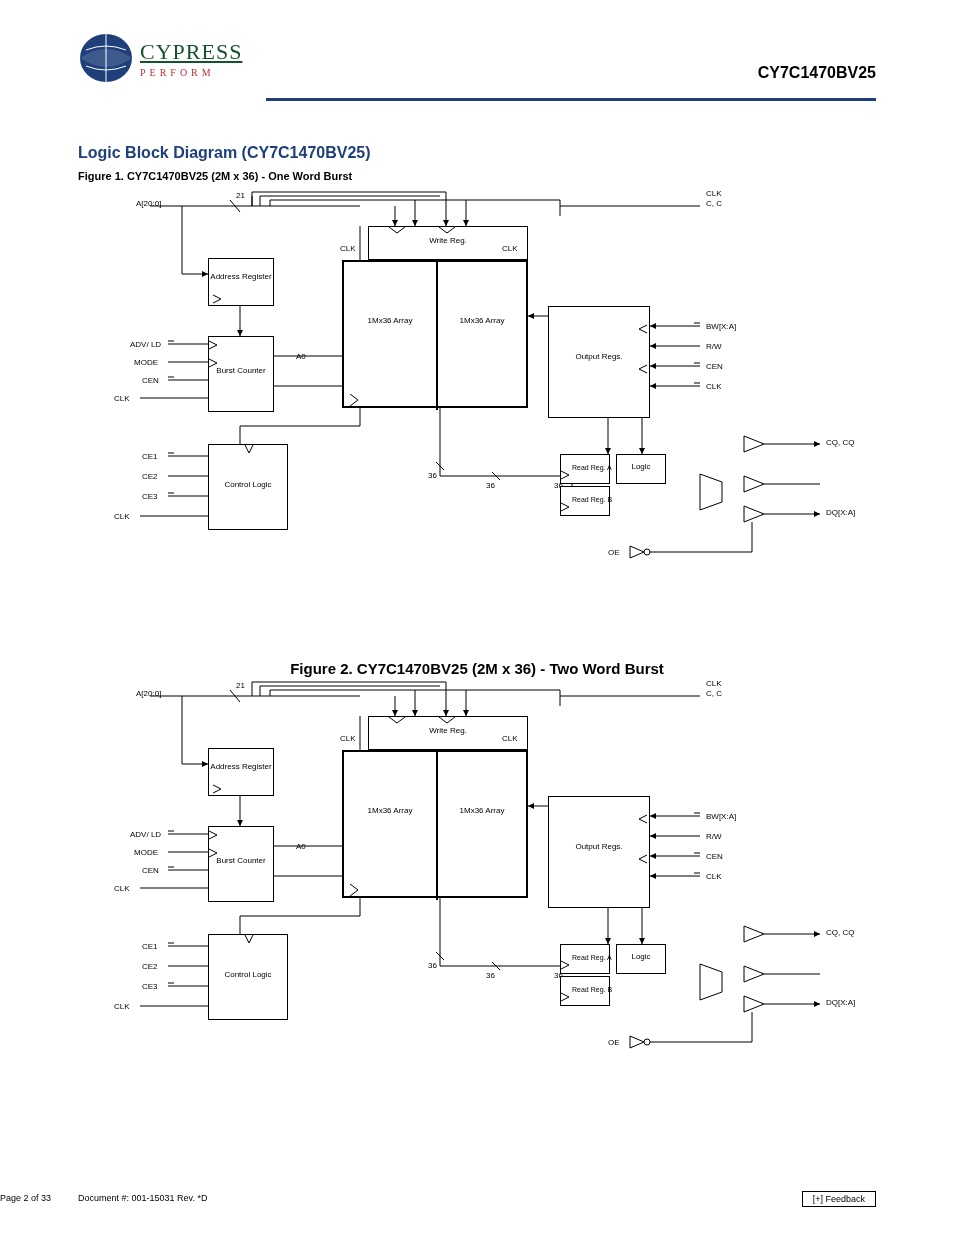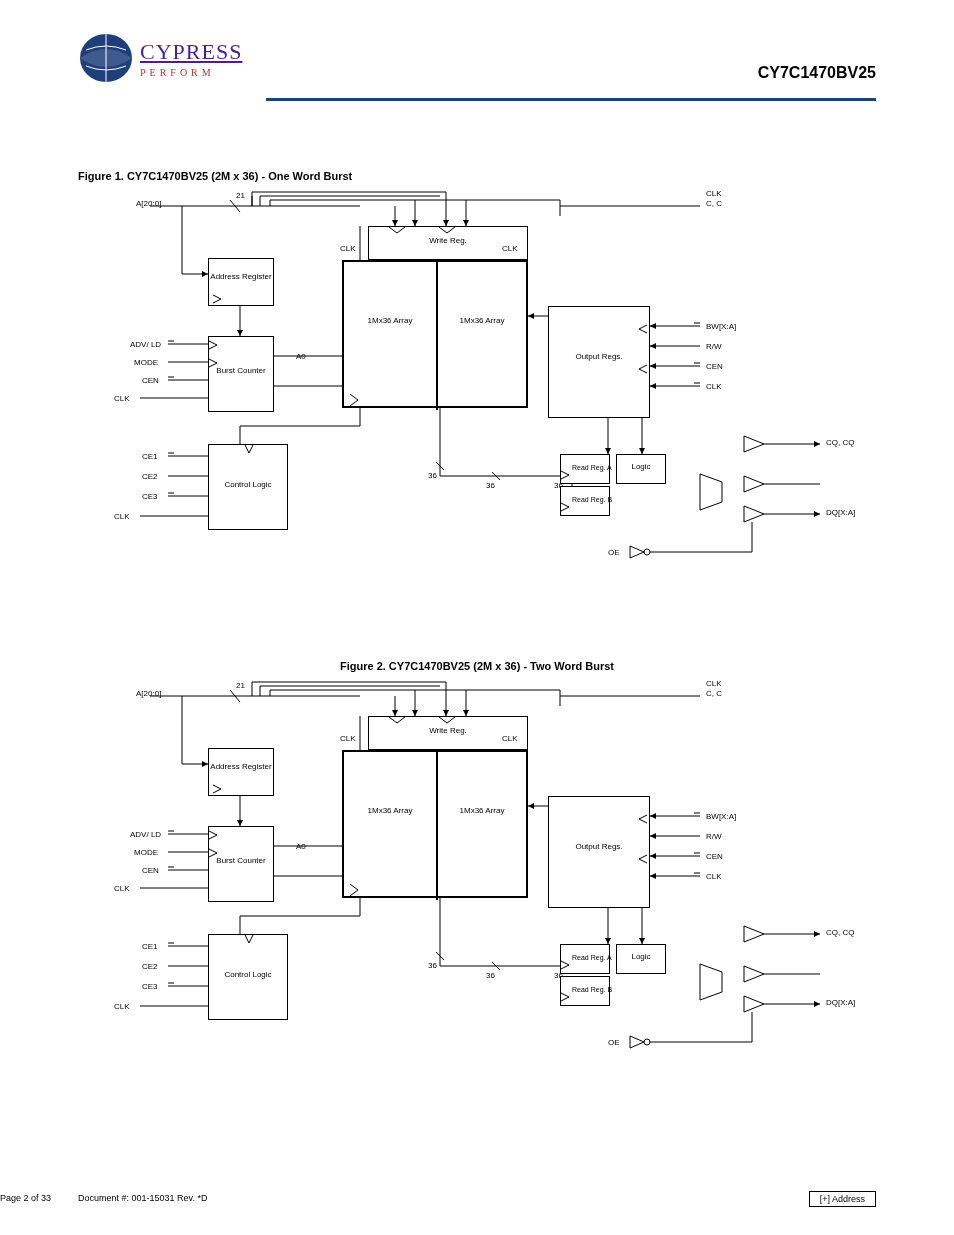--- a/index.html
+++ b/index.html
@@ -1,21 +1,21 @@
 <!DOCTYPE html>
 <html><head>
 <meta charset="utf-8">
 <style>
   * { margin: 0; padding: 0; box-sizing: border-box; }
   body { width: 954px; height: 1235px; background: #fff; font-family: Arial, Helvetica, sans-serif; position: relative; }
   .page { position: absolute; inset: 0; }
   .header { position: absolute; top: 30px; left: 78px; right: 78px; }
   .logo-wrap { position: absolute; top: 0; left: 0; display: flex; align-items: center; }
   .logo-text { font-family: "Times New Roman", serif; }
-  .cyp-name { color: #4c1d95; font-size: 22px; letter-spacing: 1px; text-decoration: underline; }
+  .cyp-name { color: #14532d; font-size: 22px; letter-spacing: 1px; text-decoration: underline; }
   .cyp-sub { color: #b33; font-size: 10px; letter-spacing: 4px; margin-top: 2px; }
   .part { position: absolute; top: 34px; right: 0; font-size: 16px; font-weight: bold; }
   .rule { position: absolute; top: 68px; left: 188px; right: 0; height: 3px; background: #1e3f7a; }
   .sec-title { position: absolute; font-size: 16px; font-weight: bold; color: #1e3f7a; }
   .fig { position: absolute; font-size: 8px; }
   .reg-box { position: absolute; background: #fff; border: 1px solid #000; }
   .mem-box { position: absolute; background: #fff; border: 2px solid #000; }
   .small-label { position: absolute; font-size: 8px; white-space: nowrap; }
   .center-label { position: absolute; font-size: 8px; text-align: center; }
   .footer-left { position: absolute; bottom: 32px; left: 78px; font-size: 9px; }
@@ -38,20 +38,21 @@
       </svg>
       <div class="logo-text" style="margin-left:6px;">
         <div class="cyp-name">CYPRESS</div>
         <div class="cyp-sub">PERFORM</div>
       </div>
     </div>
     <div class="part">CY7C1470BV25</div>
     <div class="rule"></div>
   </div>
 
+  <div class="sec-title" style="top:144px; left:78px;">Logic Block Diagram (CY7C1470BV25)</div>
 
   <div class="abs" style="top:170px; left:78px; font-size:11px; font-weight:bold; width:798px; ">Figure 1. CY7C1470BV25 (2M x 36) - One Word Burst</div>
 
   <div class="fig" style="top:186px; left:140px; width:700px; height:400px;">
     <svg class="abs" style="top:0;left:0;" width="700" height="400">
 
       <line x1="10" y1="20" x2="220" y2="20" stroke="#000"></line>
       <line x1="90" y1="14" x2="100" y2="26" stroke="#000"></line>
       <text x="96" y="12" font-size="8">21</text>
 
@@ -237,21 +238,21 @@
     <div class="small-label" style="top:252px; left:686px;">CQ, CQ</div>
     <div class="small-label" style="top:322px; left:686px;">DQ[X:A]</div>
     <div class="small-label" style="top:13px; left:566px;">C, C</div>
     <div class="small-label" style="top:3px; left:566px;">CLK</div>
     <div class="small-label" style="top:362px; left:468px;">OE</div>
 
     <div class="small-label" style="top:278px; left:432px; font-size:7px;">Read Reg. A</div>
     <div class="small-label" style="top:310px; left:432px; font-size:7px;">Read Reg. B</div>
   </div>
 
-  <div class="abs" style="top:660px; left:78px; font-size:11px; font-weight:bold; width:798px; text-align:center;">Figure 2. CY7C1470BV25 (2M x 36) - Two Word Burst</div>
+  <div class="abs" style="top:660px; left:78px; font-size:15px; font-weight:bold; width:798px; text-align:center;">Figure 2. CY7C1470BV25 (2M x 36) - Two Word Burst</div>
 
   <div class="fig" style="top:676px; left:140px; width:700px; height:400px;">
     <svg class="abs" style="top:0;left:0;" width="700" height="400">
       <line x1="10" y1="20" x2="220" y2="20" stroke="#000"></line>
       <line x1="90" y1="14" x2="100" y2="26" stroke="#000"></line>
       <text x="96" y="12" font-size="8">21</text>
       <line x1="112" y1="20" x2="112" y2="6" stroke="#000"></line>
       <line x1="112" y1="6" x2="306" y2="6" stroke="#000"></line>
       <line x1="120" y1="20" x2="120" y2="10" stroke="#000"></line>
       <line x1="120" y1="10" x2="300" y2="10" stroke="#000"></line>
@@ -413,14 +414,14 @@
     <div class="small-label" style="top:13px; left:566px;">C, C</div>
     <div class="small-label" style="top:3px; left:566px;">CLK</div>
     <div class="small-label" style="top:362px; left:468px;">OE</div>
 
     <div class="small-label" style="top:278px; left:432px; font-size:7px;">Read Reg. A</div>
     <div class="small-label" style="top:310px; left:432px; font-size:7px;">Read Reg. B</div>
   </div>
 
   <div class="footer-left">Document #: 001-15031 Rev. *D</div>
   <div class="footer-center">Page 2 of 33</div>
-  <div class="footer-box">[+] Address</div>
+  <div class="footer-box">[+] Feedback</div>
 </div>
 
 </body></html>

